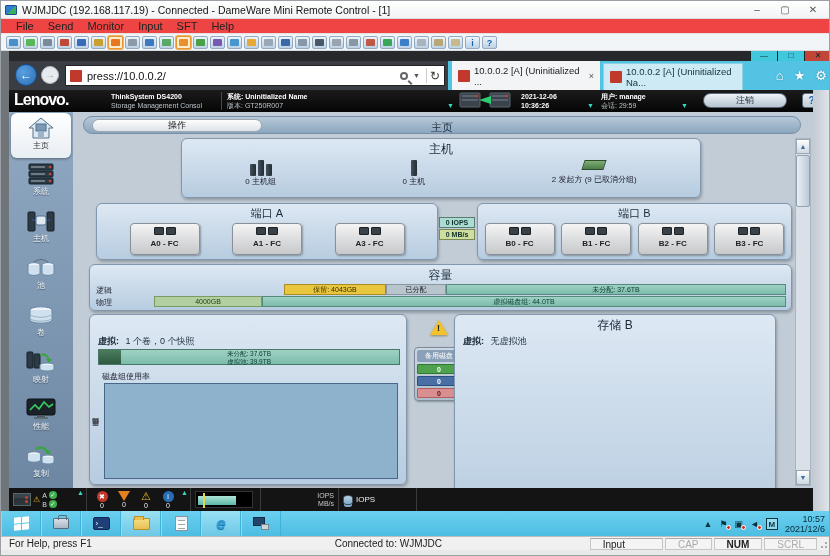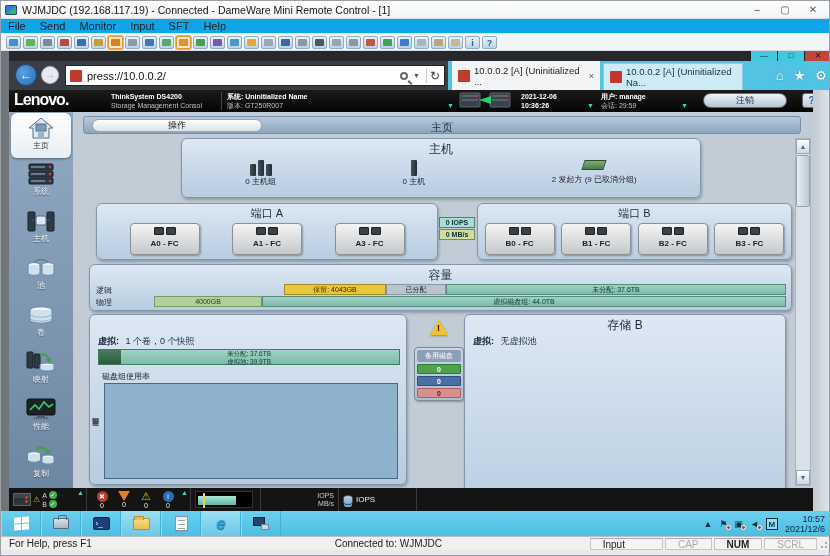--- a/index.html
+++ b/index.html
@@ -5,21 +5,21 @@
 *{margin:0;padding:0;box-sizing:border-box}
 body{font-family:"Liberation Sans",sans-serif;background:#555}
 #screen{position:relative;width:830px;height:556px;background:#e8e8e8;overflow:hidden;border:1px solid #9aa0a6}
 
 
 .dw-titlebar{position:absolute;left:0;top:0;width:830px;height:18px;background:linear-gradient(#ffffff,#f1f3f5);display:flex;align-items:center;border-bottom:1px solid #dcdcdc}
 .dw-appicon{width:12px;height:10px;margin:0 5px 0 4px;background:linear-gradient(135deg,#2f7fd0 55%,#38b060 55%);border:1px solid #1c4f86;border-radius:1px}
 .dw-title{font-size:10.5px;color:#151515}
 .dw-winbtns{margin-left:auto;display:flex;margin-right:4px}
 .dw-winbtns span{width:28px;height:14px;text-align:center;font-size:10px;line-height:13px;color:#555}
-.dw-menubar{position:absolute;left:0;top:18px;width:830px;height:15px;background:#0ea5e9;display:flex;align-items:center;border-bottom:1px solid #e2e2e2;}
+.dw-menubar{position:absolute;left:0;top:18px;width:830px;height:15px;background:#ef4444;display:flex;align-items:center;border-bottom:1px solid #e2e2e2;padding-left:8px}
 .dw-menubar span{font-size:11px;color:#222;padding:0 7px}
 .dw-toolbar{position:absolute;left:0;top:33px;width:830px;height:17px;background:#f2f5f8;display:flex;align-items:center;padding-left:4px;border-bottom:1px solid #d8dce0}
 .tbi{width:15px;height:13px;border-radius:2px;margin:0 1px;position:relative;background:linear-gradient(#eef4fa,#bdd2e6);border:1px solid #93abc2}
 .tbi::after{content:"";position:absolute;left:2px;top:2px;right:2px;bottom:2px;background:var(--c,#4a90c8);border-radius:1px}
 .tbi.hl{border-color:#e8972e;box-shadow:0 0 0 1px #f0b060;background:#fdeccd}
 .tbi.txt::after{content:attr(data-g);background:none;color:#1a62b0;font-weight:bold;font-size:9px;line-height:9px;text-align:center}
 
 
 .left-strip{position:absolute;left:0;top:50px;width:8px;height:460px;background:#70757a}
 .rwin-top{position:absolute;left:8px;top:50px;width:822px;height:10px;background:#26282c}
@@ -64,21 +64,21 @@
 .app-body{position:absolute;left:8px;top:111px;width:804px;height:376px;display:flex}
 .right-edge{position:absolute;left:812px;top:89px;width:18px;height:421px;background:linear-gradient(90deg,#c3cad1,#e2e7ec)}
 .sidebar{width:64px;background:linear-gradient(180deg,#91a9c3,#6d87a2);flex:none}
 .side-item{height:47px;text-align:center;padding-top:4px;cursor:pointer}
 .side-item .lbl{display:block;font-size:8px;color:#f2f6fa;text-shadow:0 1px 1px #3a4a5a;margin-top:1px}
 .side-item.sel{background:linear-gradient(#ffffff,#e9eef3);border-radius:6px;margin:1px 2px;height:45px;box-shadow:0 1px 3px rgba(0,0,0,.4)}
 .side-item.sel .lbl{color:#333;text-shadow:none}
 .content{position:relative;flex:1;background:#c2ccd6}
 
 
-.action-bar{position:absolute;left:10px;top:4px;width:718px;height:18px;background:linear-gradient(#b7c9d9,#8ba6bd);border:1px solid #7590a8;border-radius:3px}
+.action-bar{position:absolute;left:10px;top:4px;width:718px;height:18px;background:linear-gradient(#b7c9d9,#8ba6bd);border:1px solid #7590a8;border-radius:9px}
 .action-btn{position:absolute;left:8px;top:2px;width:170px;height:13px;background:linear-gradient(#fdfdfd,#dde3e9);border:1px solid #9aa6b0;border-radius:7px;font-size:9px;line-height:11px;text-align:center;color:#222}
 .page-title{position:absolute;left:0;width:100%;top:3px;text-align:center;font-size:11px;color:#1d2d3d}
 
 
 .panel{position:absolute;background:linear-gradient(#dde8f3,#b7cce0);border:1px solid #8097ad;border-radius:6px;box-shadow:1px 2px 3px rgba(0,0,0,.25)}
 .panel-title{text-align:center;font-size:12px;color:#1a2a3a;padding-top:2px}
 .hosts-panel{left:108px;top:26px;width:520px;height:60px}
 .hosts-row{display:flex;justify-content:space-around;margin-top:2px}
 .hosts-cell{text-align:center;font-size:8px;color:#223}
 .tower{display:inline-block;width:6px;height:16px;background:linear-gradient(90deg,#45525c,#222c34);border-radius:1px;margin:0 1px;vertical-align:bottom}
@@ -101,21 +101,21 @@
 .bar{position:absolute;height:11px;font-size:7px;line-height:10px;text-align:center;color:#123}
 .seg{position:absolute;top:0;height:11px;overflow:hidden;white-space:nowrap}
 .cap-log{top:19px}.cap-phy{top:31px}
 .seg-res{background:#e8c73e;color:#3a2c00;border:1px solid #a88c20}
 .seg-alloc{background:#b9c5cd;color:#223;border:1px solid #8a96a0}
 .seg-unalloc{background:linear-gradient(#9ed2c4,#7cbcab);color:#0c3a30;border:1px solid #558a7c}
 .seg-phys{background:#b2cfa0;color:#1c3a10;border:1px solid #7a9a62}
 
 
 .sa{left:16px;top:202px;width:318px;height:171px}
-.sb{left:391px;top:202px;width:322px;height:211px}
+.sb{left:381px;top:202px;width:322px;height:211px}
 .virt-line{position:absolute;left:8px;top:20px;font-size:9px;color:#1a2a3a}
 .virt-line b{margin-right:4px}
 .sa-bar{position:absolute;left:8px;top:34px;width:302px;height:16px;background:linear-gradient(#9ed2c4,#7cbcab);border:1px solid #47786a;font-size:6.5px;line-height:8px;text-align:center;color:#0c3a30}
 .sa-bar .used{position:absolute;left:0;top:0;width:22px;height:14px;background:linear-gradient(#4c7c5c,#2e5a40)}
 .sa-chart-title{position:absolute;left:12px;top:56px;font-size:8px;color:#223}
 .sa-chart{position:absolute;left:14px;top:68px;width:294px;height:96px;background:#8fb2cc;border:1px solid #49678a}
 .sa-ylabel{position:absolute;left:1px;top:68px;height:96px;writing-mode:vertical-rl;transform:rotate(180deg);font-size:7px;color:#445;text-align:center}
 .mid-col{position:absolute;left:338px;top:202px;width:56px;height:171px}
 .warn-tri{width:0;height:0;border-left:9px solid transparent;border-right:9px solid transparent;border-bottom:15px solid #f2c12e;position:relative;margin:6px auto 0;filter:drop-shadow(0 1px 1px #886)}
 .warn-tri::after{content:"!";position:absolute;left:-2px;top:3px;font-size:9px;font-weight:bold;color:#222}

